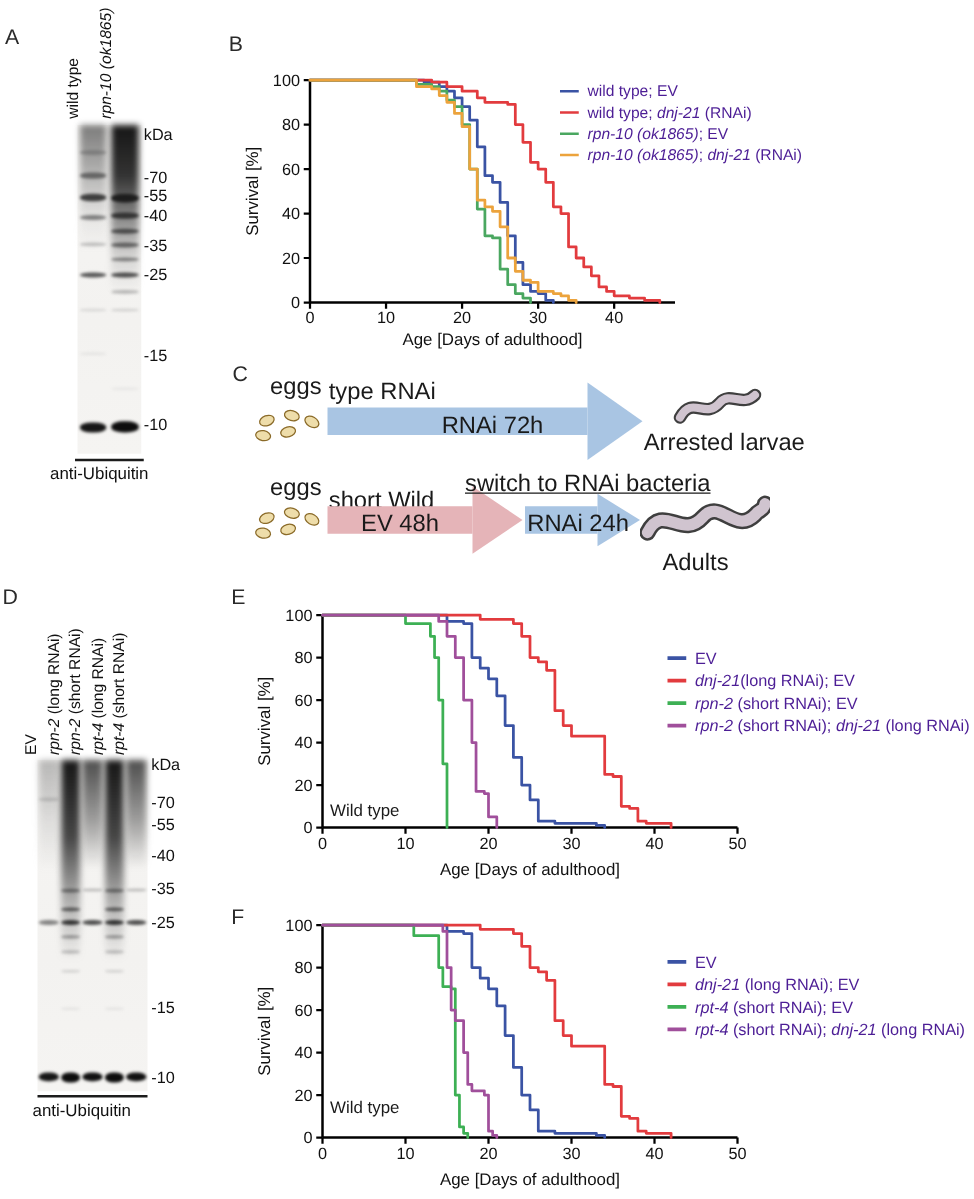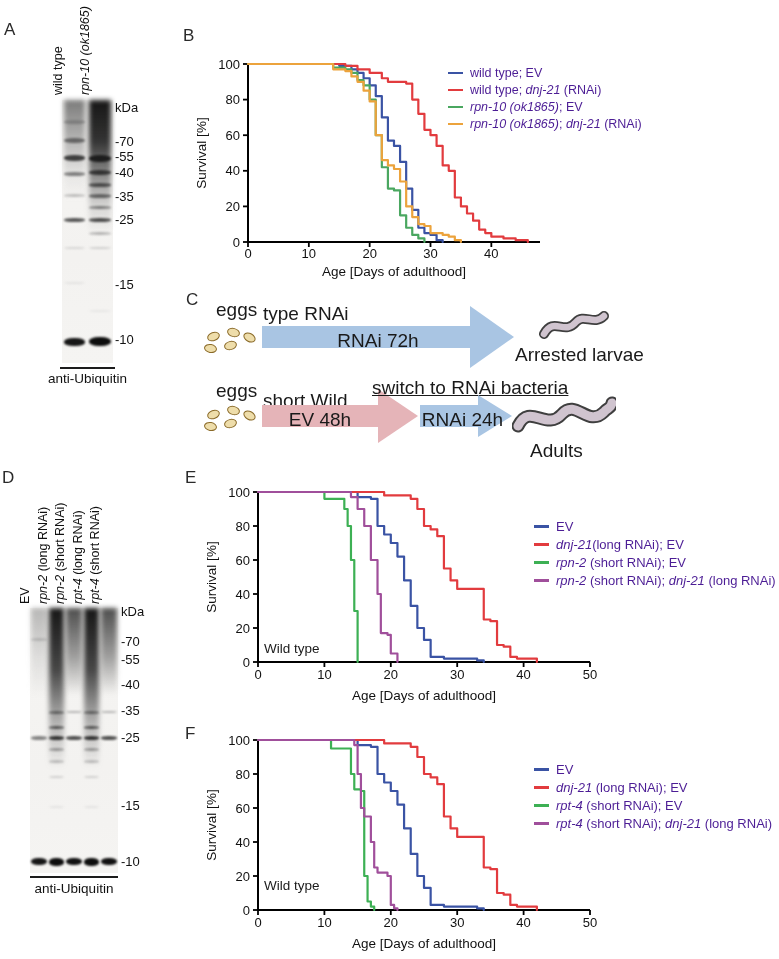--- a/index.html
+++ b/index.html
@@ -7,21 +7,21 @@
         font-family:"Liberation Sans",sans-serif;color:#000;}
   .abs{position:absolute;}
   .panel-label{font-size:17px;color:#2a2a2a;}
   .blot{position:absolute;background:linear-gradient(#f6f5f3 0%,#f3f2f0 60%,#f5f4f2 100%);}
   .lane{position:absolute;top:0;height:100%;}
   .smear{position:absolute;left:0;width:100%;filter:blur(2.5px);}
   .band{position:absolute;border-radius:45%;filter:blur(1.1px);}
   .rot{position:absolute;transform-origin:0 100%;transform:rotate(-90deg);
        white-space:nowrap;font-size:12.5px;color:#111;line-height:13px;}
   .kda{position:absolute;font-size:13px;color:#111;white-space:nowrap;}
-  .cap{position:absolute;font-size:13.5px;color:#111;text-align:center;}
+  .cap{position:absolute;font-size:13.5px;color:#111;text-align:left;}
   .rule{position:absolute;height:1.5px;background:#1c1c1c;}
   .legend{position:absolute;}
   .lrow{display:flex;align-items:center;margin:0 0 3px 0;}
   .ldash{display:inline-block;width:15px;height:2.6px;margin-right:7px;flex:0 0 auto;}
   .ltext{white-space:nowrap;color:#4c1d95;}
   .ctext{position:absolute;font-size:19px;color:#1a1a1a;white-space:nowrap;}
   .abody{position:absolute;}
   .ahead{position:absolute;width:0;height:0;}
   .egg{position:absolute;width:11px;height:7px;border:1.5px solid #8a6a28;
        border-radius:50%;background:#eeddaa;}
@@ -123,21 +123,21 @@
       </div>
     </div>
 
   <div>
 
     <div class="ctext" style="left:216px;top:299px;">eggs</div>
     <div id="eggs-1"></div>
     <div class="ctext" style="left:263px;top:303px;">type RNAi</div>
     <div class="abody" style="left:262px;top:326px;width:208px;height:22px;background:#a9c5e3;"></div>
     <div class="ahead" style="left:470px;top:306px;border-top:31px solid transparent;border-bottom:31px solid transparent;border-left:44px solid #a9c5e3;"></div>
-    <div class="ctext" style="left:262px;top:330px;width:208px;text-align:center;padding-left:12px;">RNAi 72h</div>
+    <div class="ctext" style="left:278px;top:330px;width:208px;text-align:center;padding-left:12px;">RNAi 72h</div>
     <svg class="abs" style="left:538px;top:306px;" width="72" height="42">
       <path d="M6,28 C16,10 26,30 38,16 C46,7 56,20 66,10" fill="none" stroke="#3f3f3f" stroke-width="10" stroke-linecap="round"></path>
       <path d="M6,28 C16,10 26,30 38,16 C46,7 56,20 66,10" fill="none" stroke="#d0c4cf" stroke-width="6.5" stroke-linecap="round"></path>
     </svg>
     <div class="ctext" style="left:515px;top:344px;width:120px;text-align:center;">Arrested larvae</div>
 
     <div class="ctext" style="left:216px;top:380px;">eggs</div>
     <div id="eggs-2"></div>
     <div class="ctext" style="left:263px;top:390px;">short Wild</div>
     <div class="abody" style="left:262px;top:405px;width:116px;height:22px;background:#e5b4b8;"></div>

